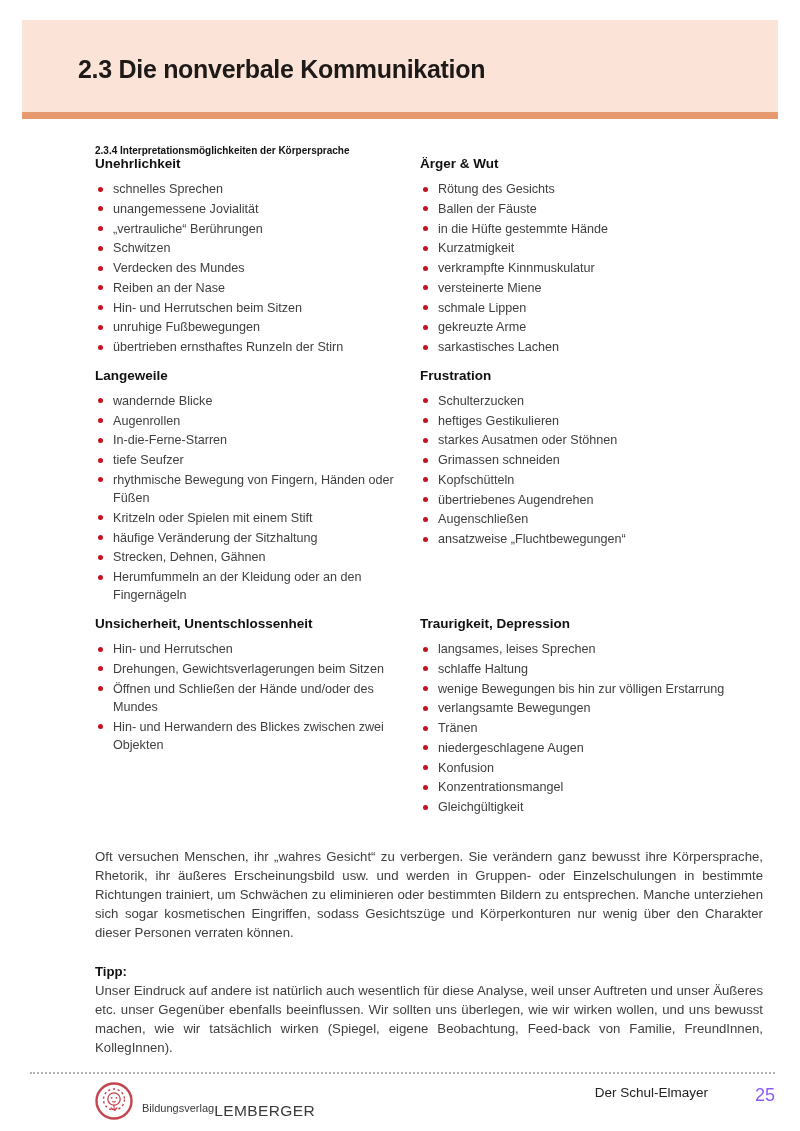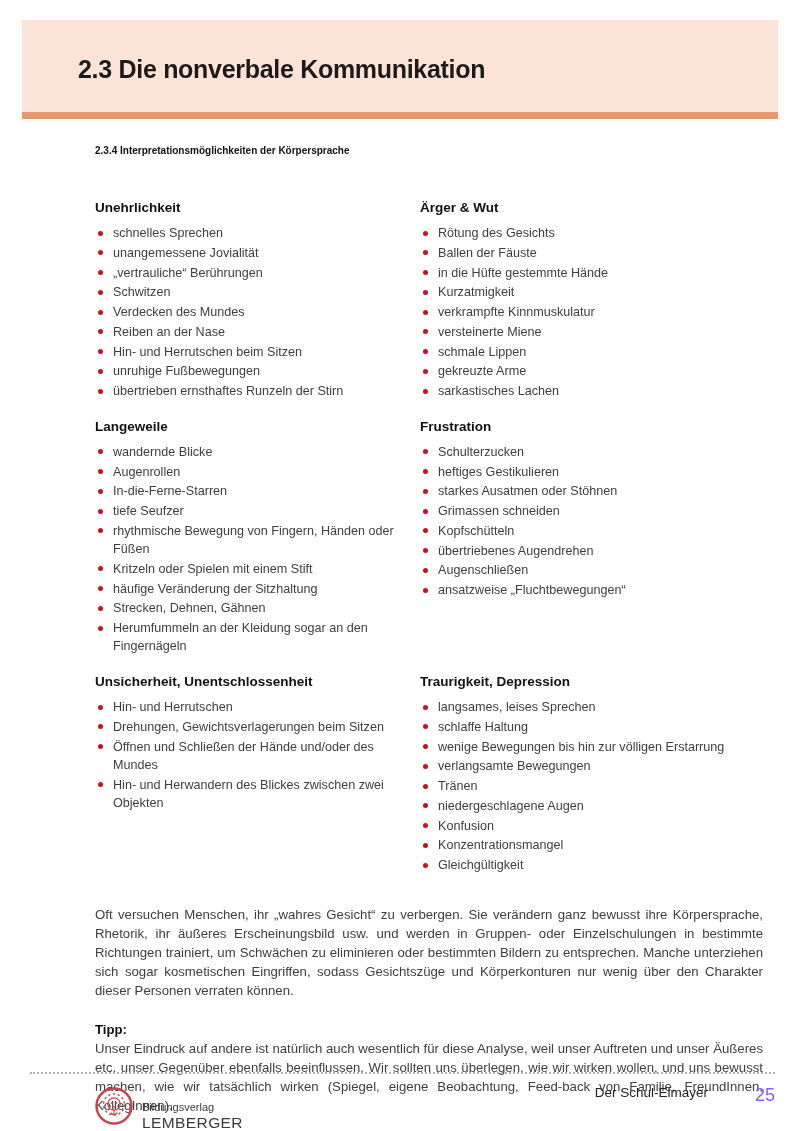--- a/index.html
+++ b/index.html
@@ -20,21 +20,21 @@
   .band h1{
     font-size:25px; font-weight:700; color:#1d1a19; letter-spacing:-0.3px;
   }
   .rule{margin:0 22px; height:7px; background:var(--rule);}
   
   .content{padding:26px 37px 0 95px;}
   .section-heading{
     font-size:10px; font-weight:700; color:var(--heading); 
   }
   .grid{
-    display:grid; grid-template-columns:325px 340px; row-gap:17px;margin-top:44px;
+    display:grid; grid-template-columns:325px 340px; row-gap:10px;
   }
   .cat h3{
     font-size:13.5px; font-weight:700; color:var(--heading); margin-bottom:9px;
   }
   .cat ul{list-style:none; max-width:312px;}
   .cat li{
     position:relative; padding-left:18px; font-size:12.6px; line-height:1.45;
     margin-bottom:1.5px; color:var(--text);
   }
   .cat li::before{
@@ -54,21 +54,21 @@
   }
   
   .footer{position:absolute; left:30px; right:25px; top:1072px;}
   .footer-divider{border-top:2px dotted var(--dotted-line); height:0;}
   .footer-row{
     display:flex; justify-content:space-between; align-items:flex-start;
     padding-top:7px;
   }
   .publisher{display:flex; align-items:center; gap:8px; margin-left:64px;}
   .logo-icon{width:40px; height:40px; color:var(--logo-red); display:block;}
-  .pub-text{display:flex; flex-direction:column; line-height:1.15;margin-top:20px;}
+  .pub-text{display:flex; flex-direction:row; line-height:1.15;margin-top:20px;}
   .publisher-small{font-size:11px; color:#3a3a3a;}
   .publisher-large{font-size:15.5px; color:#3a3a3a; letter-spacing:0.4px;}
   .footer-right{display:flex; align-items:flex-start; gap:47px; margin-top:4px;}
   .book-title{font-size:13.5px; color:#222;}
   .page-number{font-size:18px; color:#8b5cf6;}
 </style>
 </head>
 <body>
 
 <header class="band">
@@ -116,21 +116,21 @@
       <h3>Langeweile</h3>
       <ul>
         <li>wandernde Blicke</li>
         <li>Augenrollen</li>
         <li>In-die-Ferne-Starren</li>
         <li>tiefe Seufzer</li>
         <li>rhythmische Bewegung von Fingern, Händen oder Füßen</li>
         <li>Kritzeln oder Spielen mit einem Stift</li>
         <li>häufige Veränderung der Sitzhaltung</li>
         <li>Strecken, Dehnen, Gähnen</li>
-        <li>Herumfummeln an der Kleidung sogar an den Fingernägeln</li>
+        <li>Herumfummeln an der Kleidung oder an den Fingernägeln</li>
       </ul>
     </section>
 
     <section class="cat">
       <h3>Frustration</h3>
       <ul>
         <li>Schulterzucken</li>
         <li>heftiges Gestikulieren</li>
         <li>starkes Ausatmen oder Stöhnen</li>
         <li>Grimassen schneiden</li>

